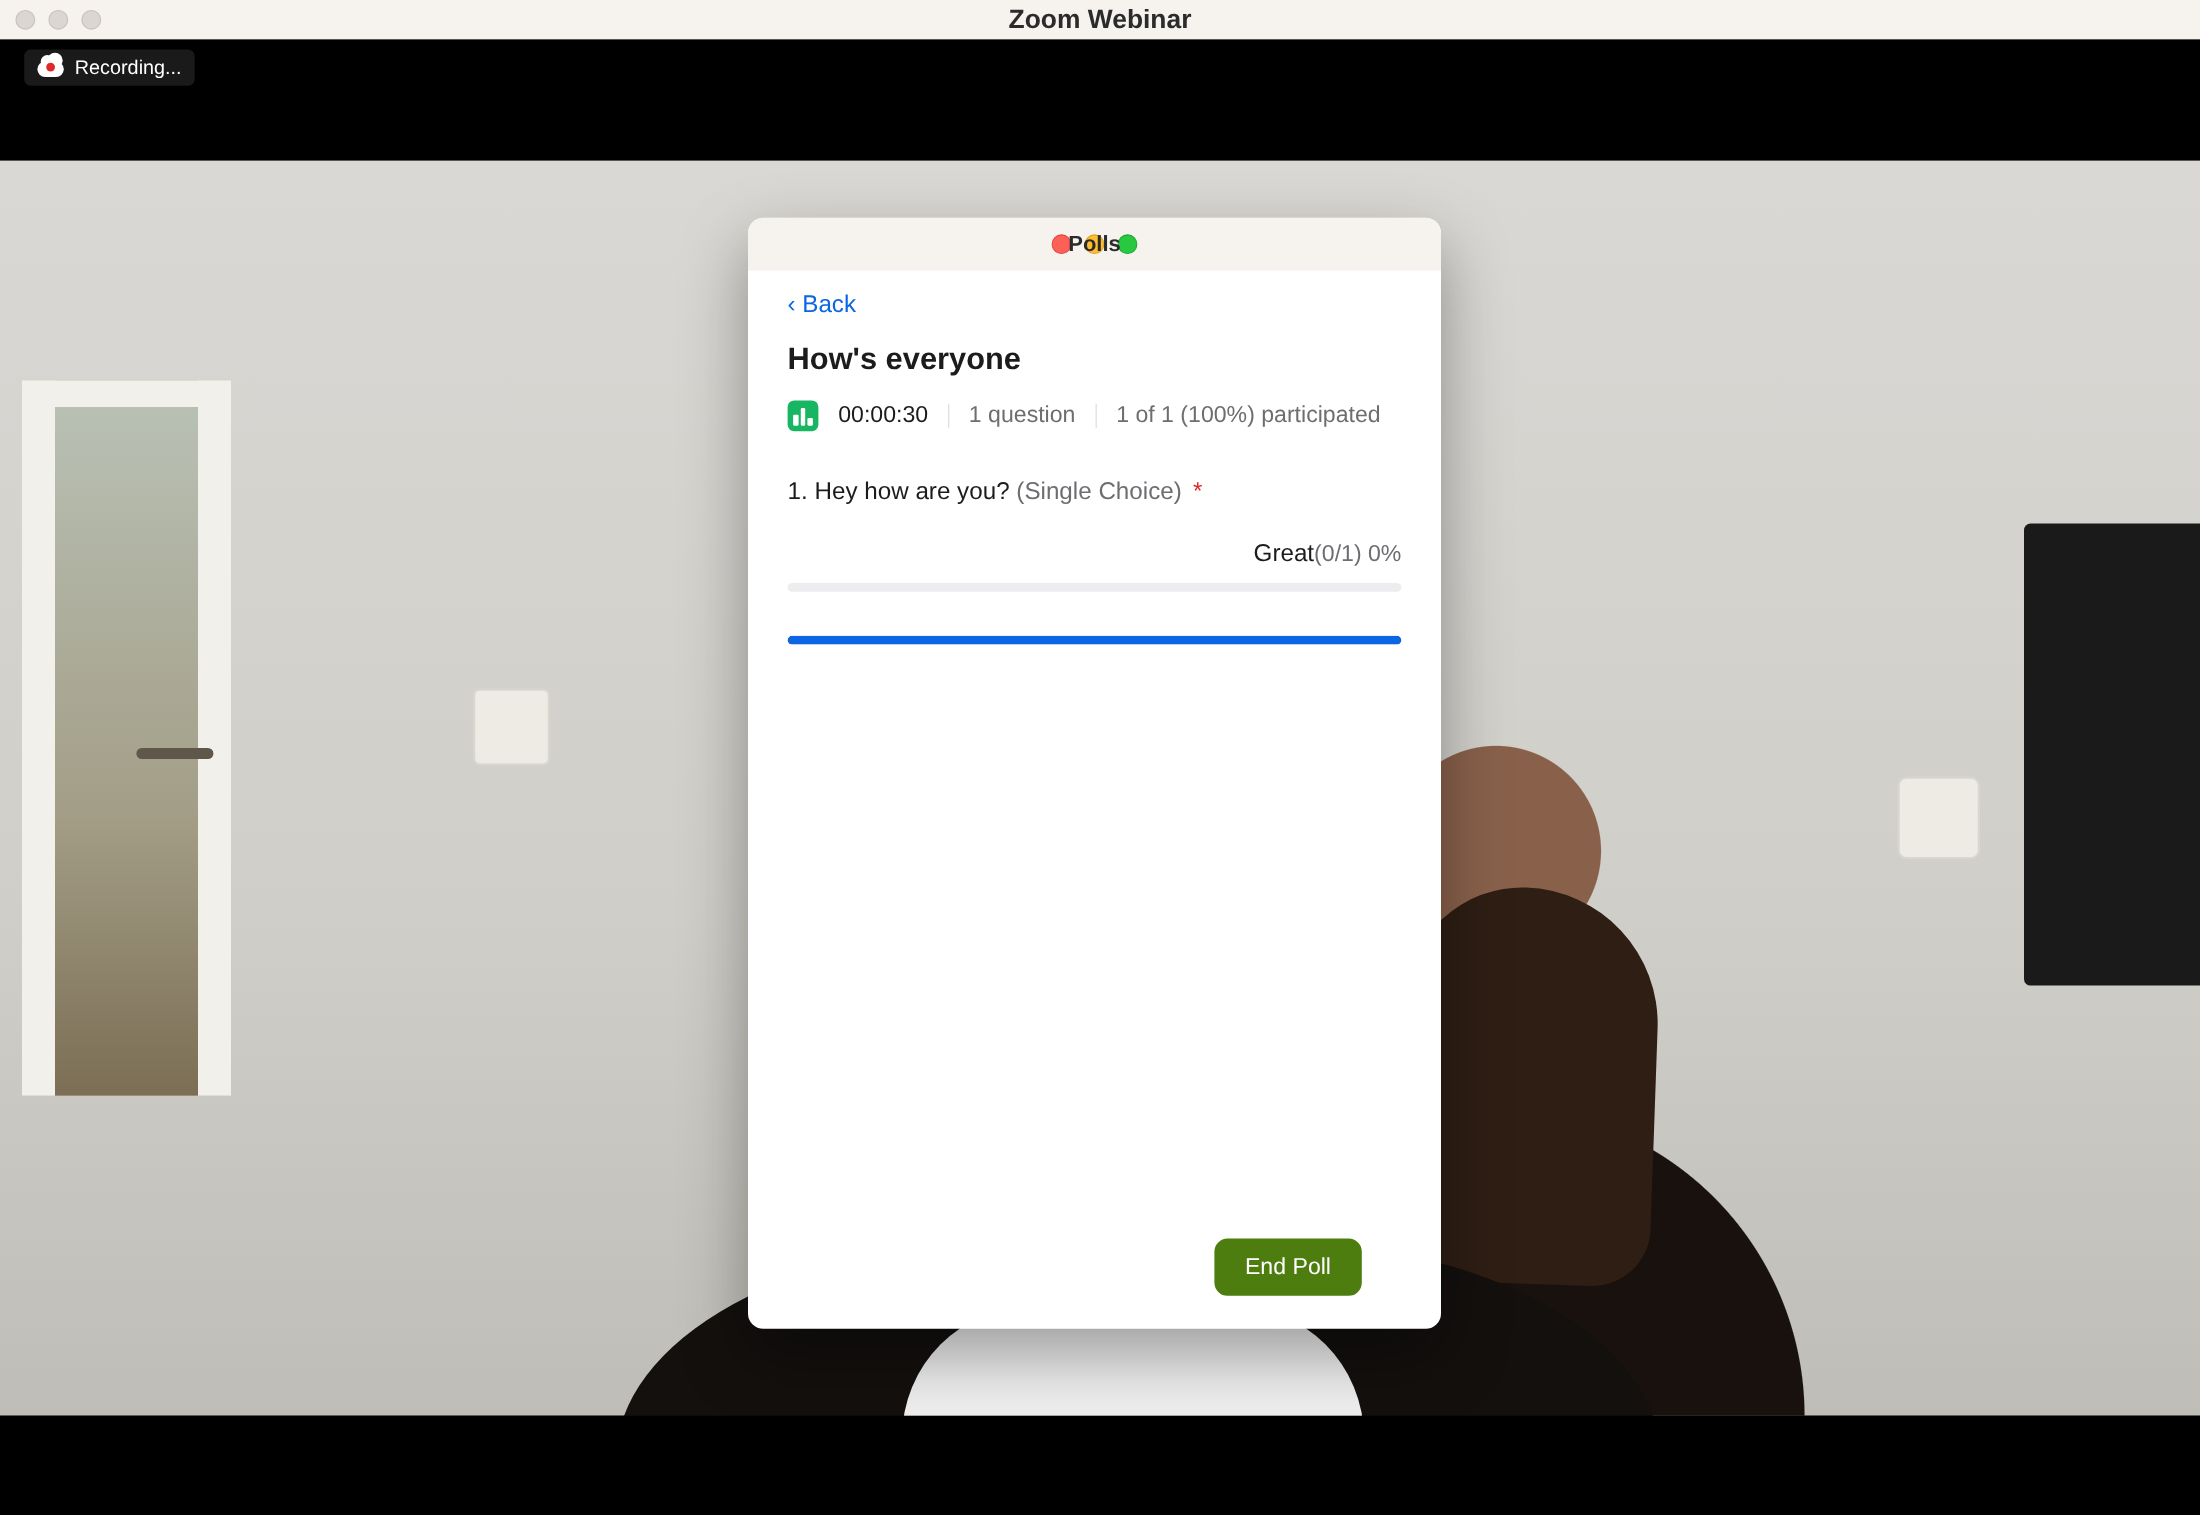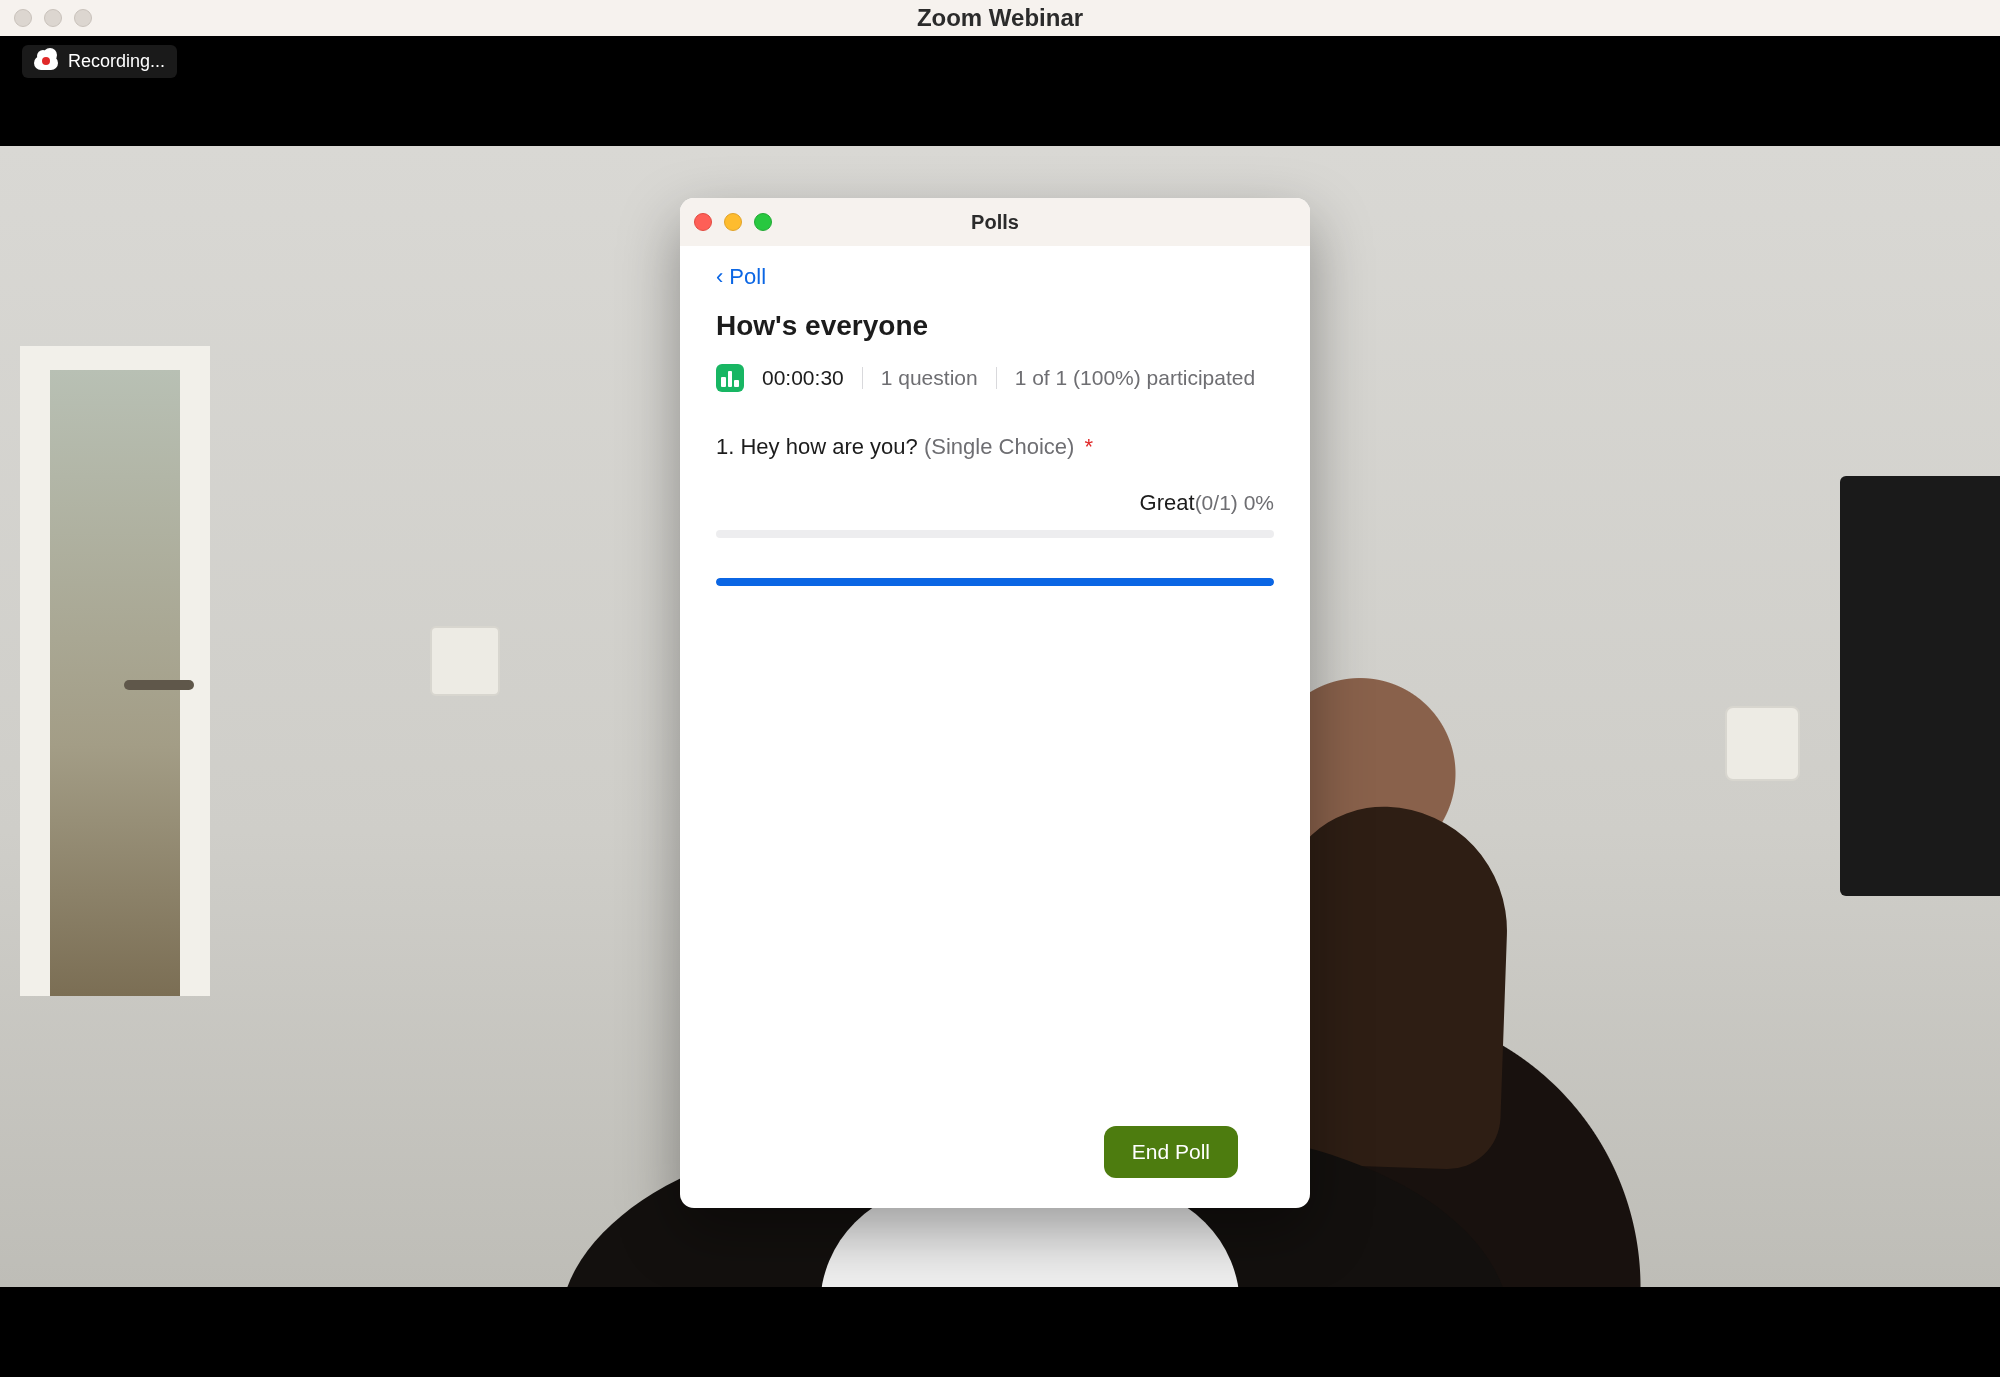--- a/index.html
+++ b/index.html
@@ -178,20 +178,21 @@
       flex-direction: column;
     }
     .polls-titlebar {
       height: 48px;
       background: #F6F2EE;
       display: flex;
       align-items: center;
       padding: 0 14px;
       position: relative;
       flex: 0 0 auto;
+      justify-content: center;
     }
     .polls-titlebar .traffic-lights .tl-close { background: #FE5F57; border-color: #E24A40; }
     .polls-titlebar .traffic-lights .tl-min   { background: #FEBC2E; border-color: #E1A328; }
     .polls-titlebar .traffic-lights .tl-max   { background: #28C840; border-color: #22A934; }
     .polls-titlebar .tl-dot { width: 18px; height: 18px; }
     .polls-title {
       position: absolute; left: 50%; transform: translateX(-50%);
       font-size: 20px; font-weight: 600; color: #2B2B2B;
     }
 
@@ -342,21 +343,21 @@
       <div class="tl-dot tl-close"></div>
       <div class="tl-dot tl-min"></div>
       <div class="tl-dot tl-max"></div>
     </div>
     <div class="polls-title">Polls</div>
   </div>
 
   <div class="polls-body">
     <div class="back-link">
       <span class="chev">‹</span>
-      <span>Poll</span>
+      <span>Back</span>
     </div>
 
     <div class="poll-name">How's everyone</div>
 
     <div class="meta-row">
       <span class="poll-icon">
         <span class="b1"></span>
           <span class="b2"></span>
           <span class="b3"></span>
       </span>

